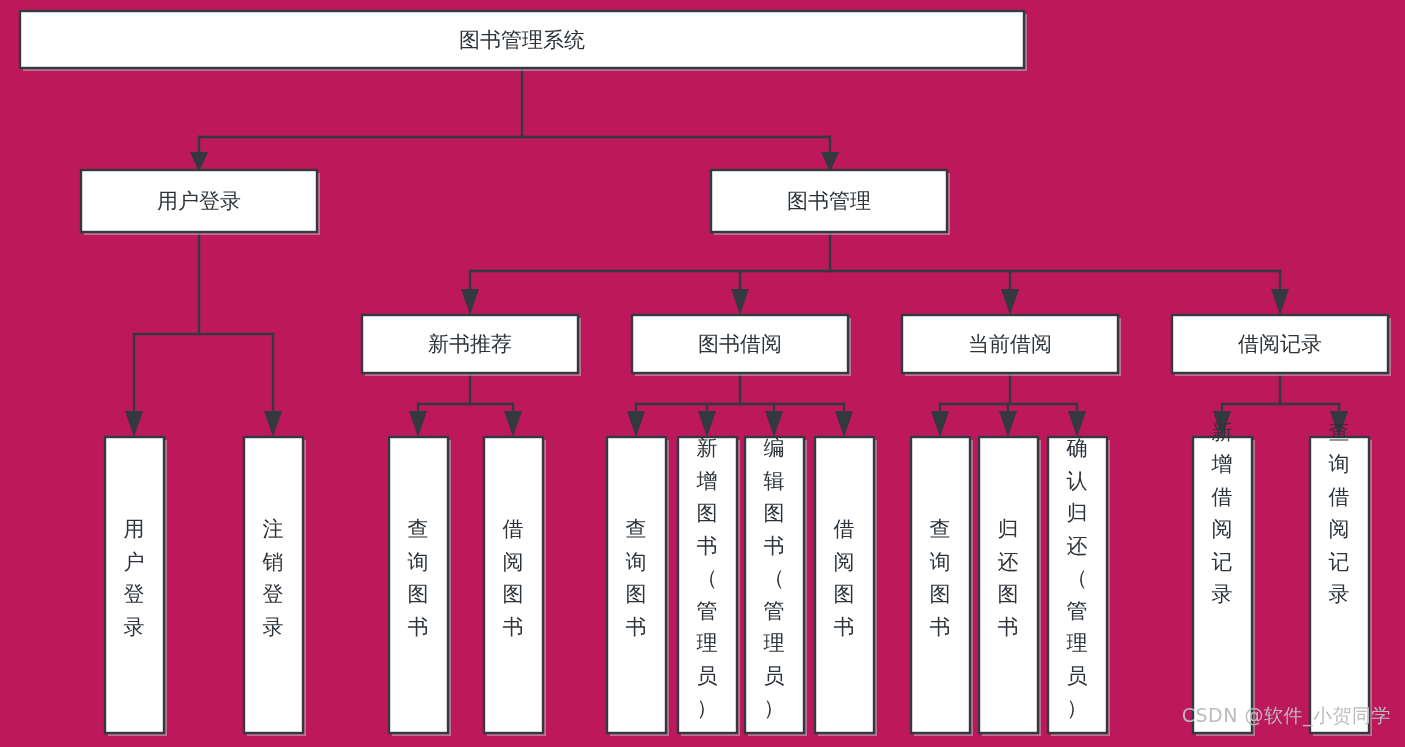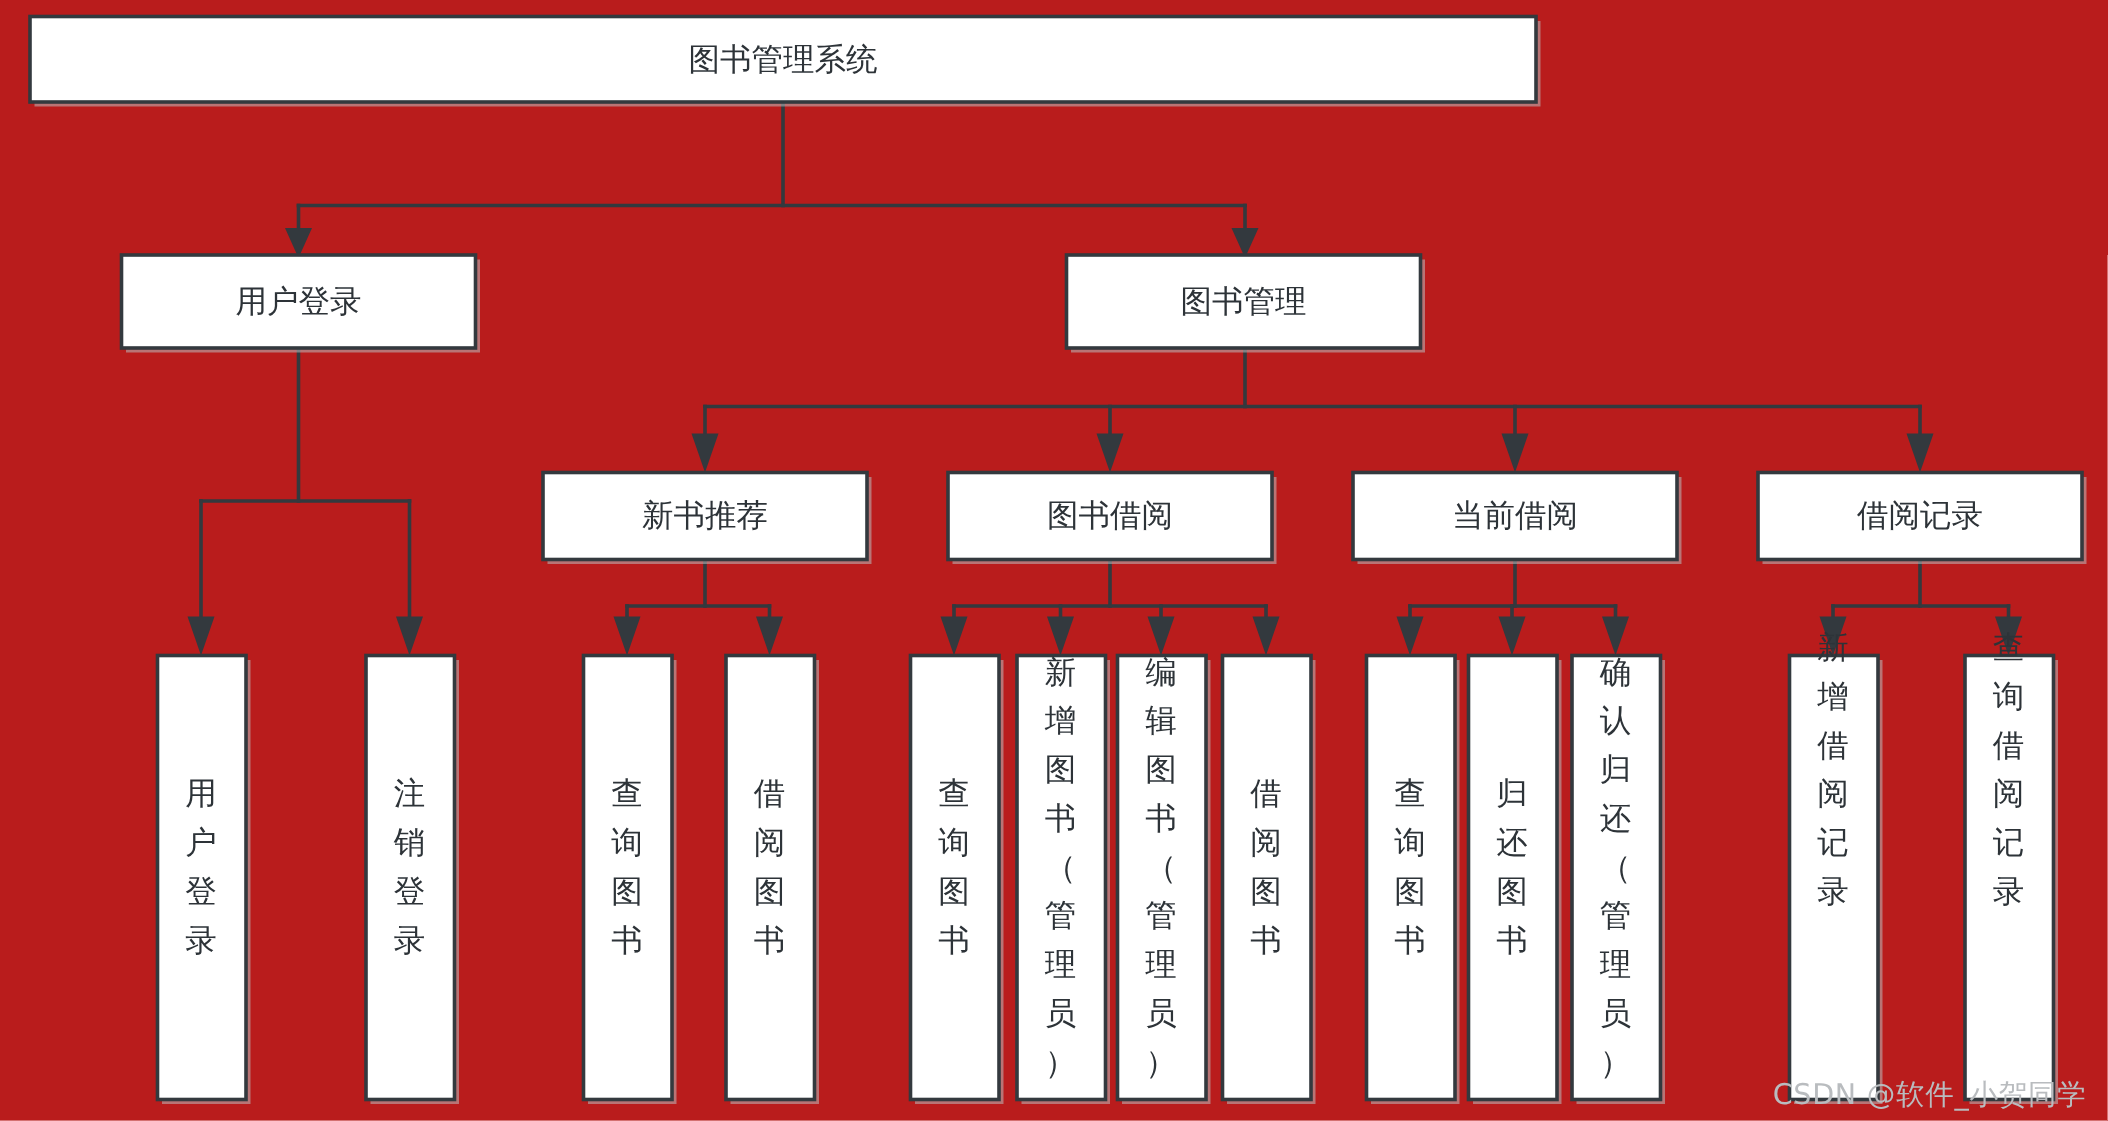--- a/index.html
+++ b/index.html
@@ -10,21 +10,21 @@
   body {
     width: 1405px;
     height: 747px;
     font-family: "DejaVu Sans", "Liberation Sans", sans-serif;
     overflow: hidden;
   }
   #diagram-root {
     position: relative;
     width: 1405px;
     height: 747px;
-    background: #b91c1c;
+    background: #be185d;
   }
   svg#flow-svg {
     position: absolute;
     left: 0;
     top: 0;
     width: 1405px;
     height: 747px;
   }
   .node-box {
     fill: #ffffff;
@@ -53,21 +53,21 @@
   }
   .node-label-v {
     font-family: "DejaVu Sans", "Liberation Sans", sans-serif;
     font-size: 21px;
     fill: #2d3338;
     text-anchor: middle;
   }
   .watermark-text {
     position: absolute;
     right: 14px;
-    bottom: 4px;
+    bottom: 18px;
     font-family: "DejaVu Sans", "Liberation Sans", sans-serif;
     font-size: 19px;
     color: #b9bcbf;
     letter-spacing: 0.5px;
     white-space: nowrap;
     user-select: none;
   }
 </style>
 </head>
 <body>

